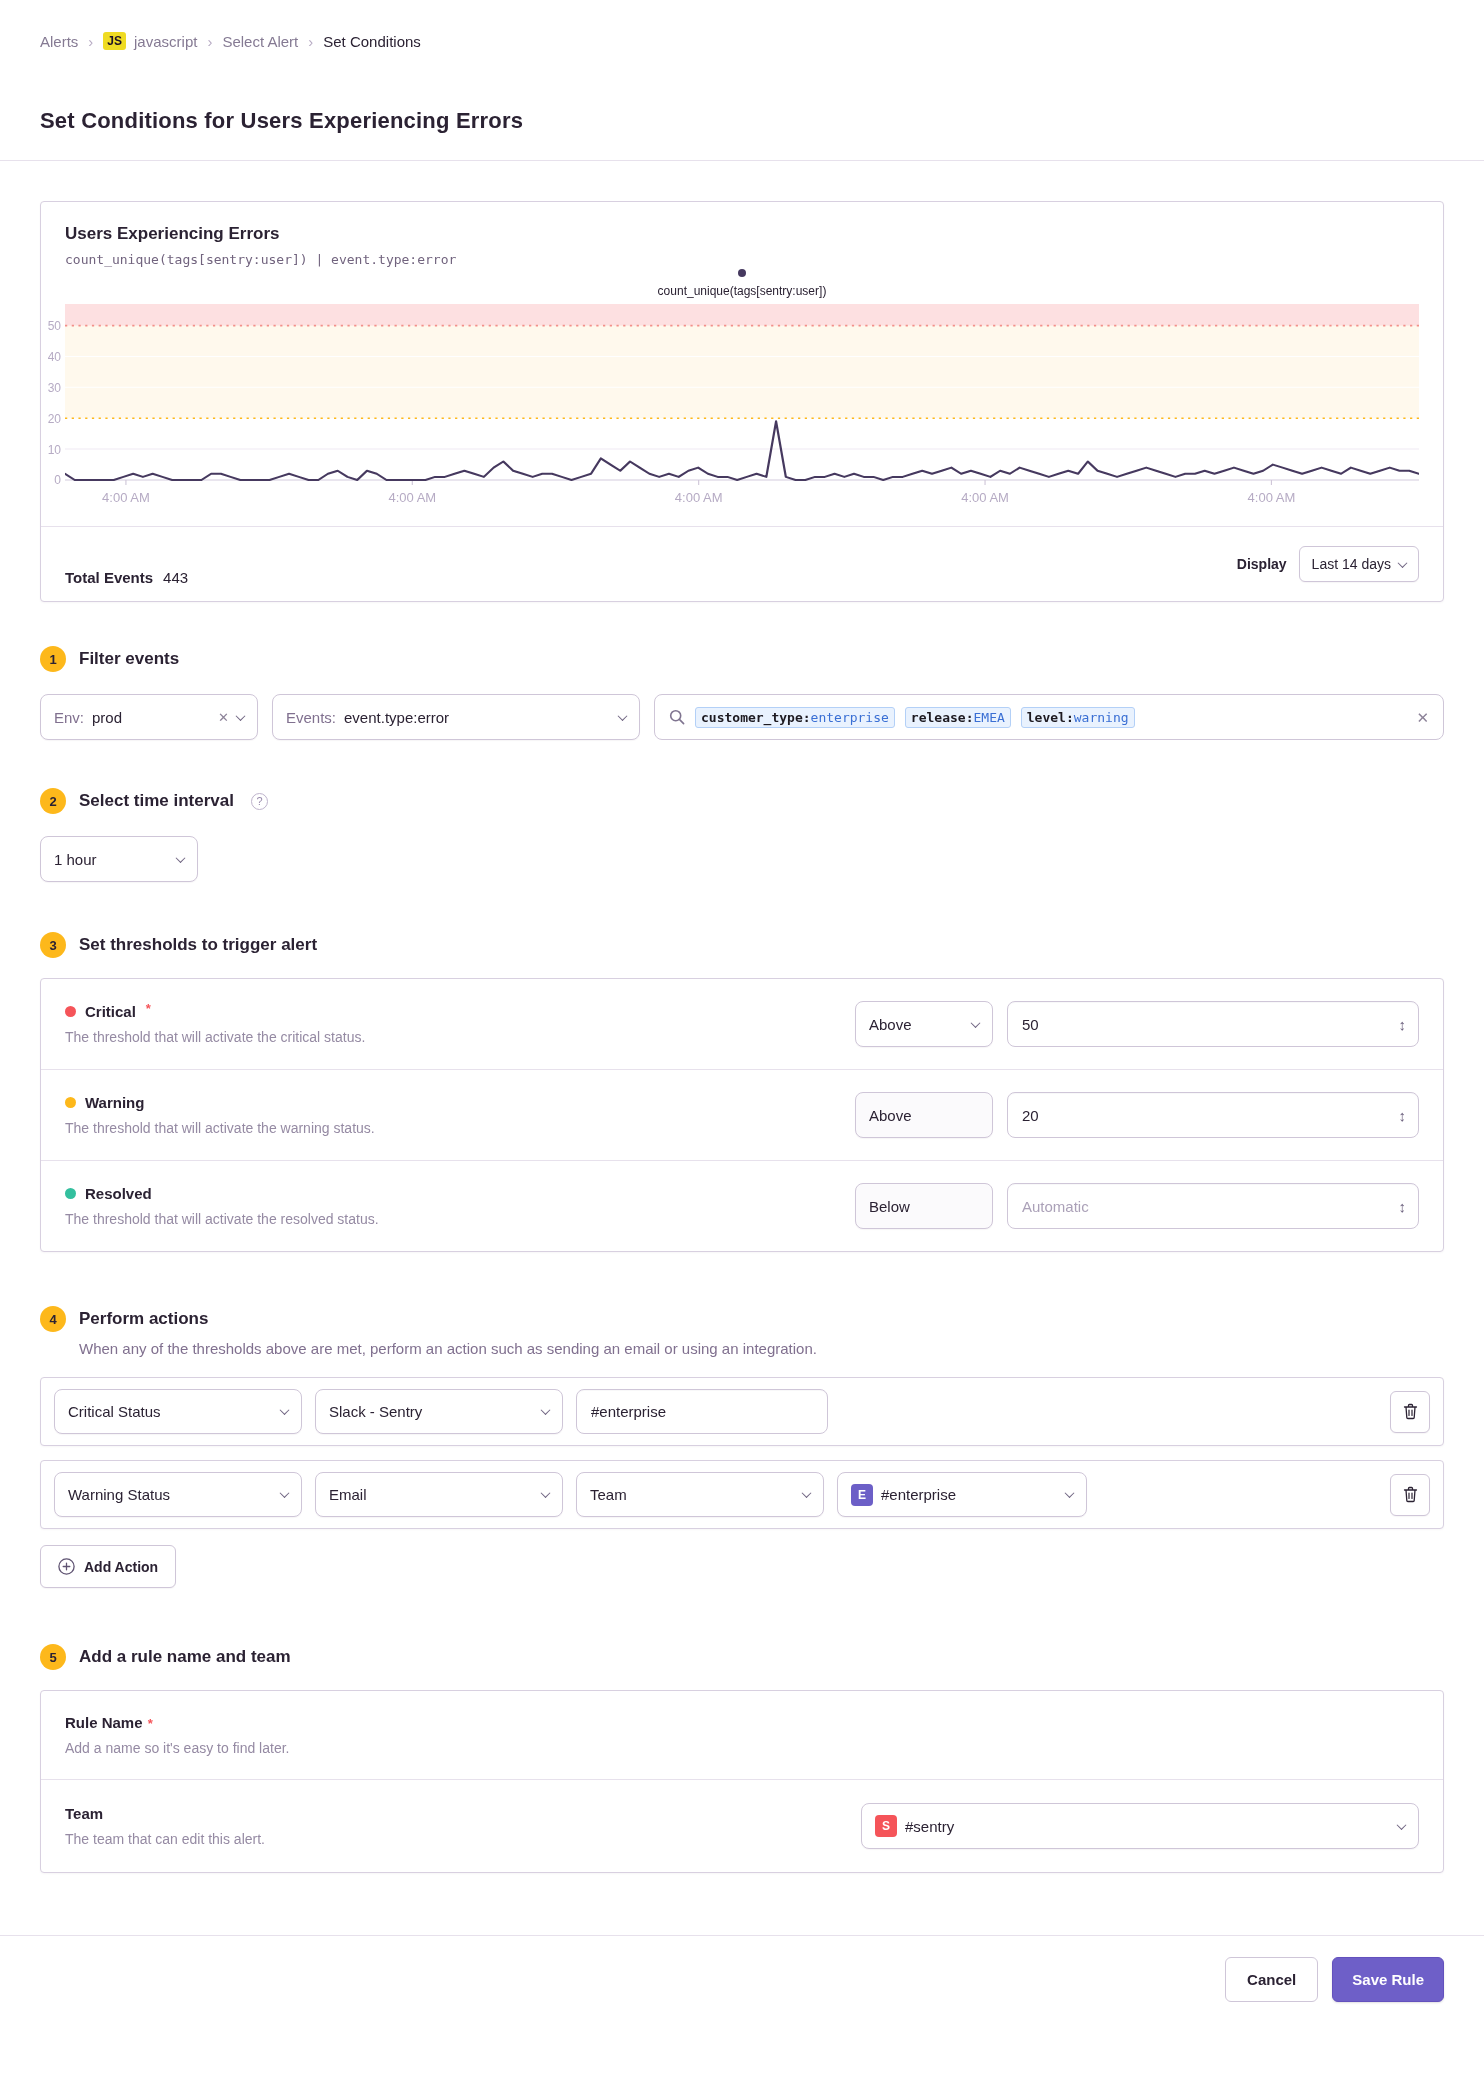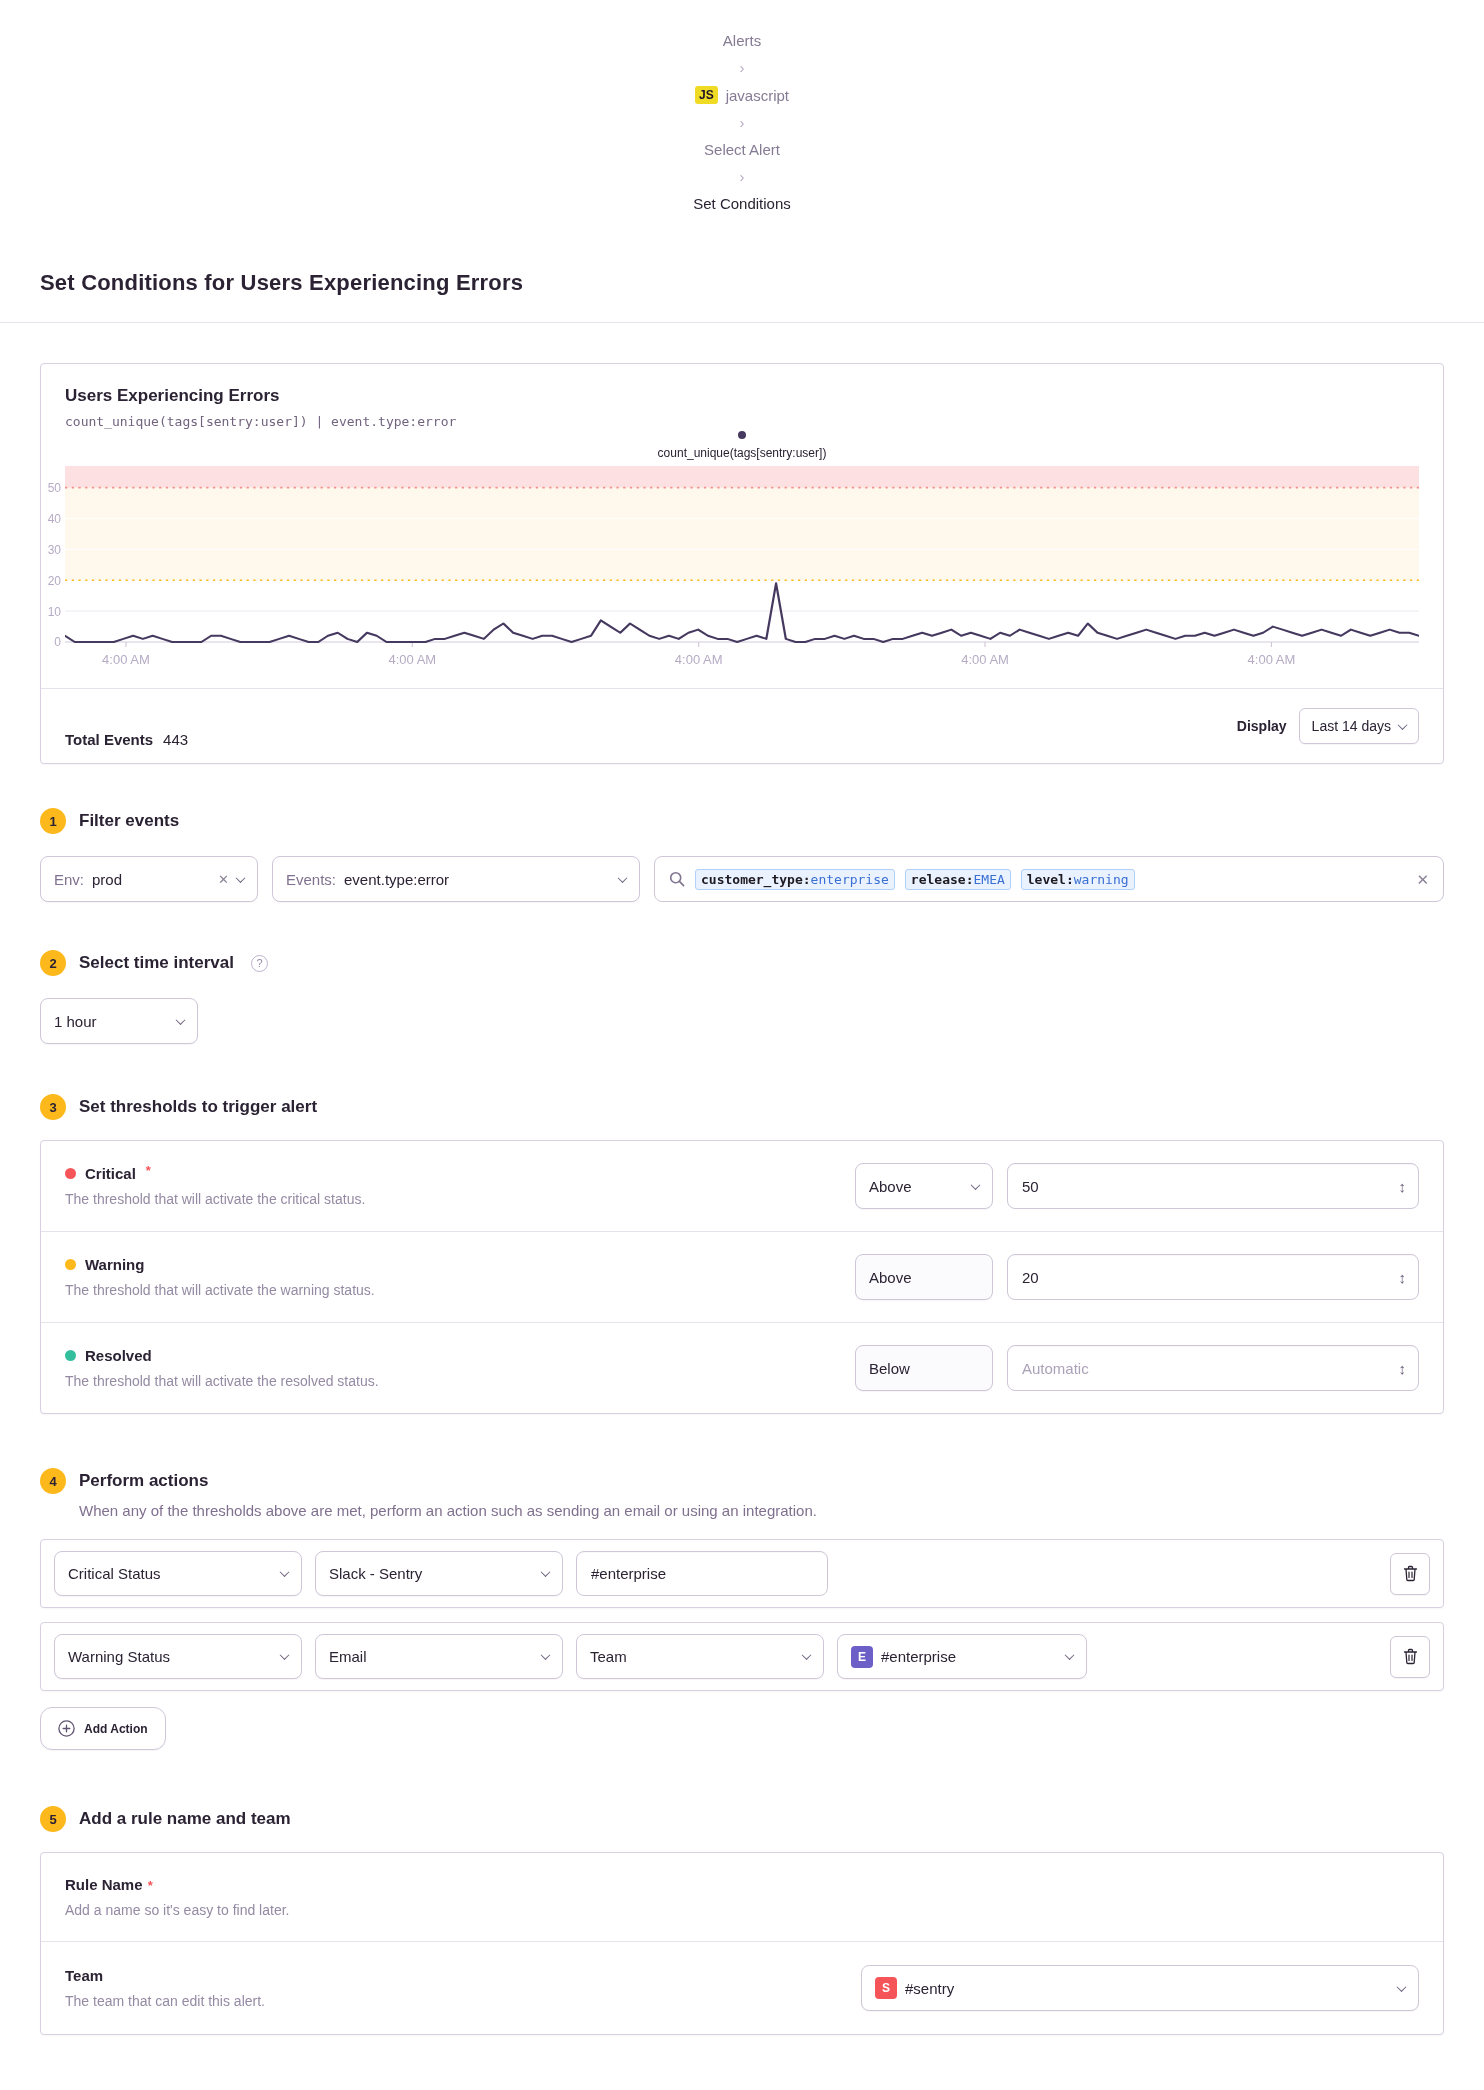--- a/index.html
+++ b/index.html
@@ -6,21 +6,21 @@
   html,body { background:#ffffff; }
   body {
     width:1484px; min-height:2090px;
     font-family:"Liberation Sans", sans-serif;
     color:#2b2233;
     position:relative;
   }
   .mono { font-family:"DejaVu Sans Mono", monospace; }
 
   
-  .breadcrumb { padding:32px 40px 0; font-size:15px; display:flex; align-items:center; gap:10px;flex-direction:column; }
+  .breadcrumb { padding:32px 40px 0; font-size:15px; display:flex; align-items:center; gap:10px; }
   .crumb { color:#857a93; cursor:pointer; display:flex; align-items:center; gap:8px; }
   .crumb.current { color:#2b2233; font-weight:500; }
   .crumb-sep { color:#b7abc4; font-size:15px; }
   .js-badge { background:#efdb23; color:#1d1127; font-weight:700; font-size:12px; padding:2px 4px; border-radius:3px; line-height:1.2; }
 
   
   .page-title { margin:58px 40px 0; font-size:22px; font-weight:600; color:#2b2233; letter-spacing:.2px; }
   .title-divider { margin-top:26px; border-bottom:1px solid #e7e1ec; width:100%; }
 
   .content { padding:0 40px; }
@@ -92,21 +92,21 @@
   .cond-box.static { background:#fbfafc; cursor:default; justify-content:flex-start; }
   .th-value { width:412px; }
 
   
   .action-panel { margin-top:14px; padding:11px 13px; display:flex; align-items:center; gap:13px; }
   .action-panel.first { margin-top:20px; }
   .action-select { width:248px; height:45px; }
   .action-input { width:252px; height:45px; }
   .badge-sq { width:22px; height:22px; border-radius:4px; color:#fff; font-size:12px; font-weight:700; display:flex; align-items:center; justify-content:center; flex:none; }
   .trash-btn { margin-left:auto; width:40px; height:42px; border:1px solid #cfc6d8; border-radius:6px; background:#fff; display:flex; align-items:center; justify-content:center; cursor:pointer; box-shadow:0 1px 1px rgba(43,34,51,.04); }
-  .add-action-btn { margin-top:16px; display:inline-flex; align-items:center; gap:9px; border:1px solid #cfc6d8; border-radius:12px; background:#fff; padding:12px 17px; font-size:12px; font-weight:700; color:#2b2233; cursor:pointer; box-shadow:0 1px 1px rgba(43,34,51,.04); }
+  .add-action-btn { margin-top:16px; display:inline-flex; align-items:center; gap:9px; border:1px solid #cfc6d8; border-radius:6px; background:#fff; padding:12px 17px; font-size:14px; font-weight:700; color:#2b2233; cursor:pointer; box-shadow:0 1px 1px rgba(43,34,51,.04); }
 
   
   .rule-panel { margin-top:20px; }
   .rule-row { display:flex; align-items:center; padding:23px 24px; }
   .rule-row + .rule-row { border-top:1px solid #e7e1ec; }
   .rule-left { flex:1; padding-right:24px; }
   .rule-label { font-size:15px; font-weight:600; color:#2b2233; }
   .rule-desc { margin-top:9px; font-size:14px; color:#958aa3; }
   .rule-input { width:558px; }
   .rule-team-select { width:558px; height:46px; }

